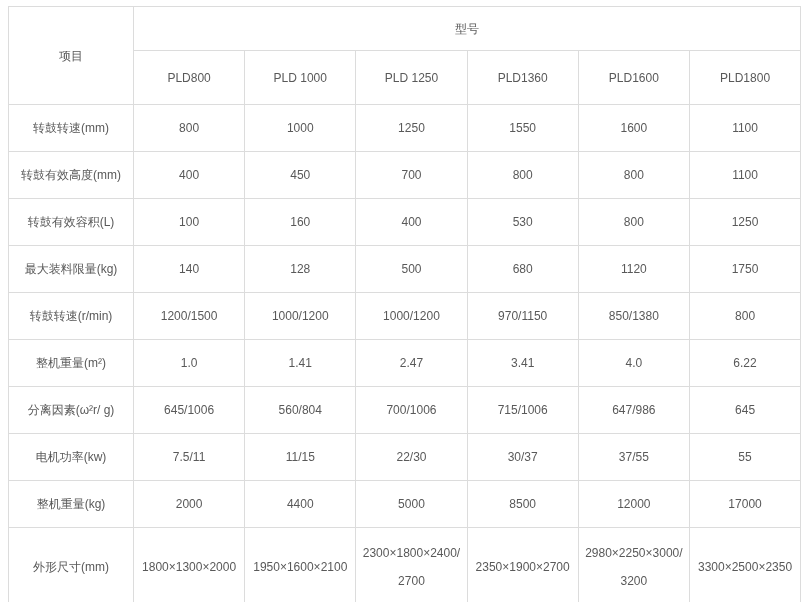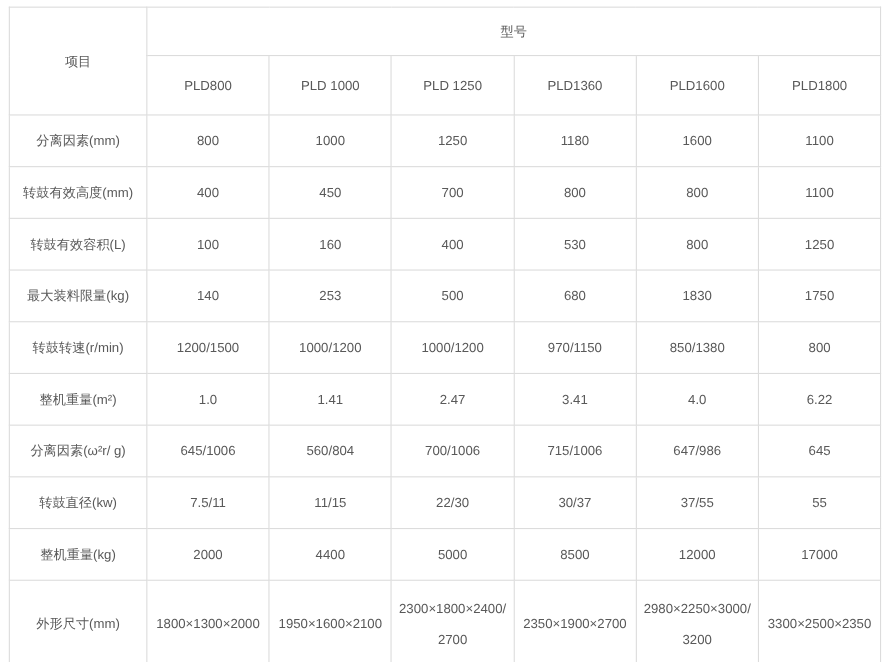--- a/index.html
+++ b/index.html
@@ -62,25 +62,25 @@
           <th>PLD800</th>
           <th>PLD 1000</th>
           <th>PLD 1250</th>
           <th>PLD1360</th>
           <th>PLD1600</th>
           <th>PLD1800</th>
         </tr>
     </thead>
     <tbody id="table-body">
         <tr class="data-row">
-          <td>分离因素(mm)</td>
+          <td>转鼓转速(mm)</td>
           <td>800</td>
           <td>1000</td>
           <td>1250</td>
-          <td>1180</td>
+          <td>1550</td>
           <td>1600</td>
           <td>1100</td>
         </tr>
         <tr class="data-row">
           <td>转鼓有效高度(mm)</td>
           <td>400</td>
           <td>450</td>
           <td>700</td>
           <td>800</td>
           <td>800</td>
@@ -91,24 +91,24 @@
           <td>100</td>
           <td>160</td>
           <td>400</td>
           <td>530</td>
           <td>800</td>
           <td>1250</td>
         </tr>
         <tr class="data-row">
           <td>最大装料限量(kg)</td>
           <td>140</td>
-          <td>253</td>
+          <td>128</td>
           <td>500</td>
           <td>680</td>
-          <td>1830</td>
+          <td>1120</td>
           <td>1750</td>
         </tr>
         <tr class="data-row">
           <td>转鼓转速(r/min)</td>
           <td>1200/1500</td>
           <td>1000/1200</td>
           <td>1000/1200</td>
           <td>970/1150</td>
           <td>850/1380</td>
           <td>800</td>
@@ -125,21 +125,21 @@
         <tr class="data-row">
           <td>分离因素(ω²r/ g)</td>
           <td>645/1006</td>
           <td>560/804</td>
           <td>700/1006</td>
           <td>715/1006</td>
           <td>647/986</td>
           <td>645</td>
         </tr>
         <tr class="data-row">
-          <td>转鼓直径(kw)</td>
+          <td>电机功率(kw)</td>
           <td>7.5/11</td>
           <td>11/15</td>
           <td>22/30</td>
           <td>30/37</td>
           <td>37/55</td>
           <td>55</td>
         </tr>
         <tr class="data-row">
           <td>整机重量(kg)</td>
           <td>2000</td>

